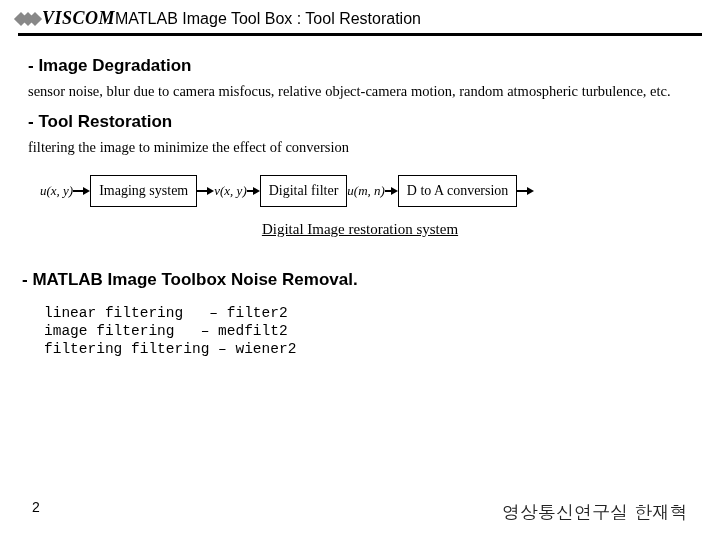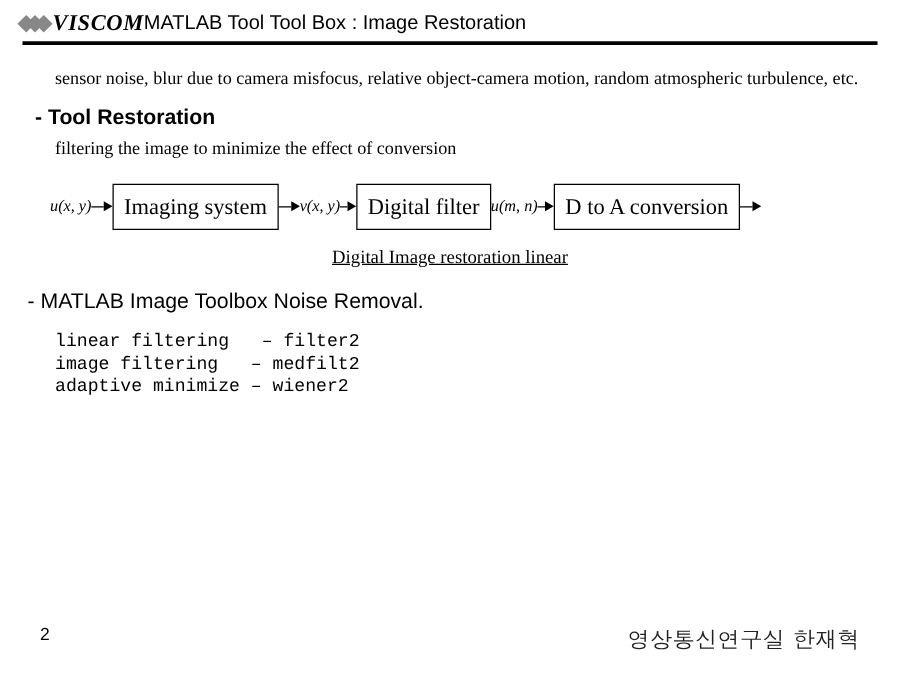--- a/index.html
+++ b/index.html
@@ -52,21 +52,21 @@
     padding: 12px 28px 0 28px;
   }
   .sec-h {
     font-family: Arial, sans-serif;
     font-weight: bold;
     font-size: 17px;
     margin-top: 8px;
   }
   .sec-body {
     font-size: 14.5px;
-    margin: 6px 0 10px 16px;
+    margin: 6px 0 10px 0;
     line-height: 1.35;
   }
   .flow {
     display: flex;
     align-items: center;
     margin: 18px 0 10px 12px;
     gap: 0;
   }
   .fn {
     font-style: italic;
@@ -84,36 +84,37 @@
   }
   .arrow-head {
     width: 0; height: 0;
     border-left: 7px solid #000;
     border-top: 4px solid transparent;
     border-bottom: 4px solid transparent;
   }
   .box {
     border: 1.5px solid #000;
     padding: 6px 8px;
-    font-size: 18px;
+    font-size: 14px;
     text-align: center;
     line-height: 1.25;
     min-width: 72px;
   }
   .caption {
     text-align: center;
     font-size: 15px;
     text-decoration: underline;
     margin-top: 14px;
   }
   .sec3-h {
     font-family: Arial, sans-serif;
     font-size: 17px;
-    margin-top: 16px;
+    margin-top: 32px;
     margin-left: -6px;
+    font-weight: bold;
   }
   .filters {
     font-family: "Courier New", monospace;
     font-size: 14.5px;
     margin: 14px 0 0 16px;
     white-space: pre;
     line-height: 1.25;
   }
   .footer {
     position: absolute;
@@ -136,26 +137,27 @@
 
 <div class="header">
   <div class="logo-area">
     <span class="logo-glyph">
       <span class="diamond"></span>
         <span class="diamond"></span>
         <span class="diamond"></span>
     </span>
     <span class="logo-text">VISCOM</span>
   </div>
-  <div class="header-title">MATLAB Tool Tool Box : Image Restoration</div>
+  <div class="header-title">MATLAB Image Tool Box : Tool Restoration</div>
 </div>
 <div class="divider"></div>
 
 <div class="content">
 
+  <div class="sec-h">- Image Degradation</div>
   <div class="sec-body">sensor noise, blur due to camera misfocus, relative object-camera motion, random atmospheric turbulence, etc.</div>
 
   <div class="sec-h">- Tool Restoration</div>
   <div class="sec-body">filtering the image to minimize the effect of conversion</div>
 
   <div class="flow">
     <span class="fn">u(x, y)</span>
     <span class="arrow">
         <span class="arrow-line"></span>
         <span class="arrow-head"></span>
@@ -179,25 +181,25 @@
         <span class="arrow-head"></span>
       </span>
     <div class="box">D to A
 conversion</div>
     <span class="arrow">
         <span class="arrow-line"></span>
         <span class="arrow-head"></span>
       </span>
   </div>
 
-  <div class="caption">Digital Image restoration linear</div>
+  <div class="caption">Digital Image restoration system</div>
 
   <div class="sec3-h">- MATLAB Image Toolbox Noise Removal.</div>
   <div class="filters"><span><span>linear filtering</span>   <span>– filter2</span></span>
 <span><span>image filtering</span>   <span>– medfilt2</span></span>
-<span><span>adaptive minimize</span> <span>– wiener2</span></span></div>
+<span><span>filtering filtering</span> <span>– wiener2</span></span></div>
 
 </div>
 
 <div class="footer">
   <span class="page-num">2</span>
   <span class="credit">영상통신연구실 한재혁</span>
 </div>
 
 </body></html>

